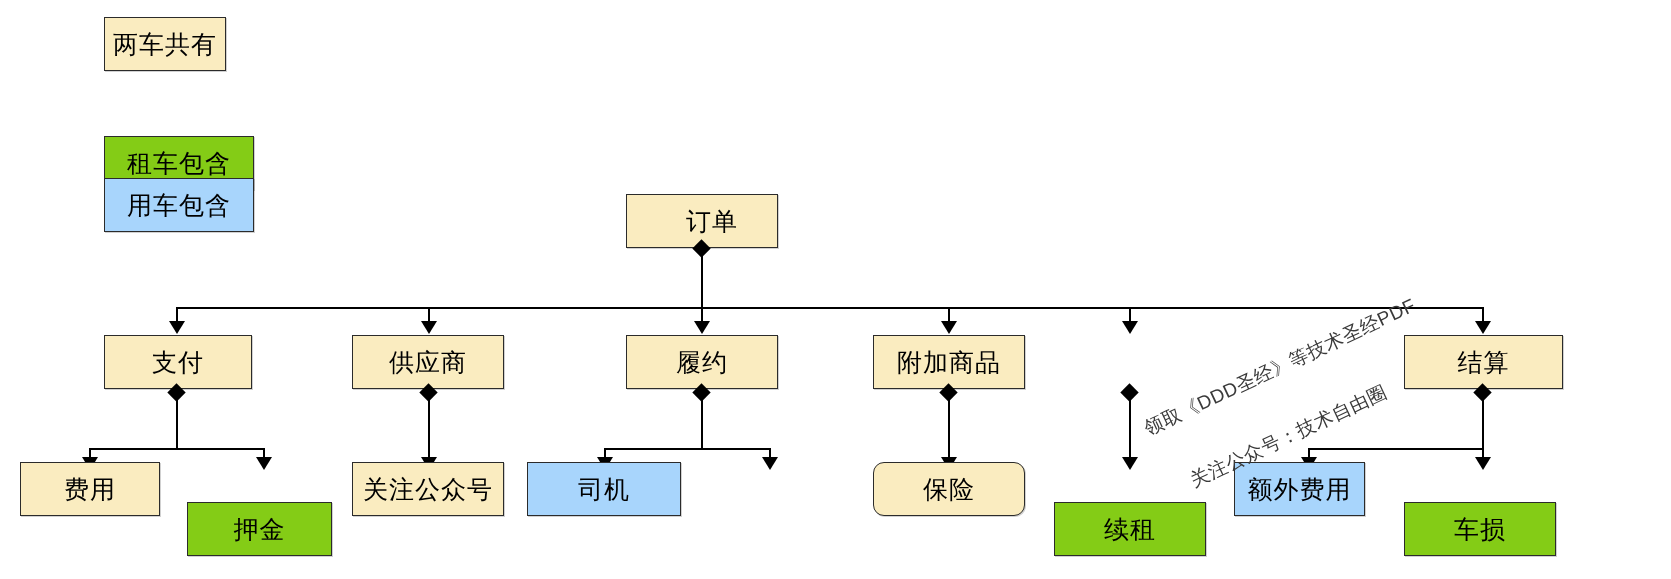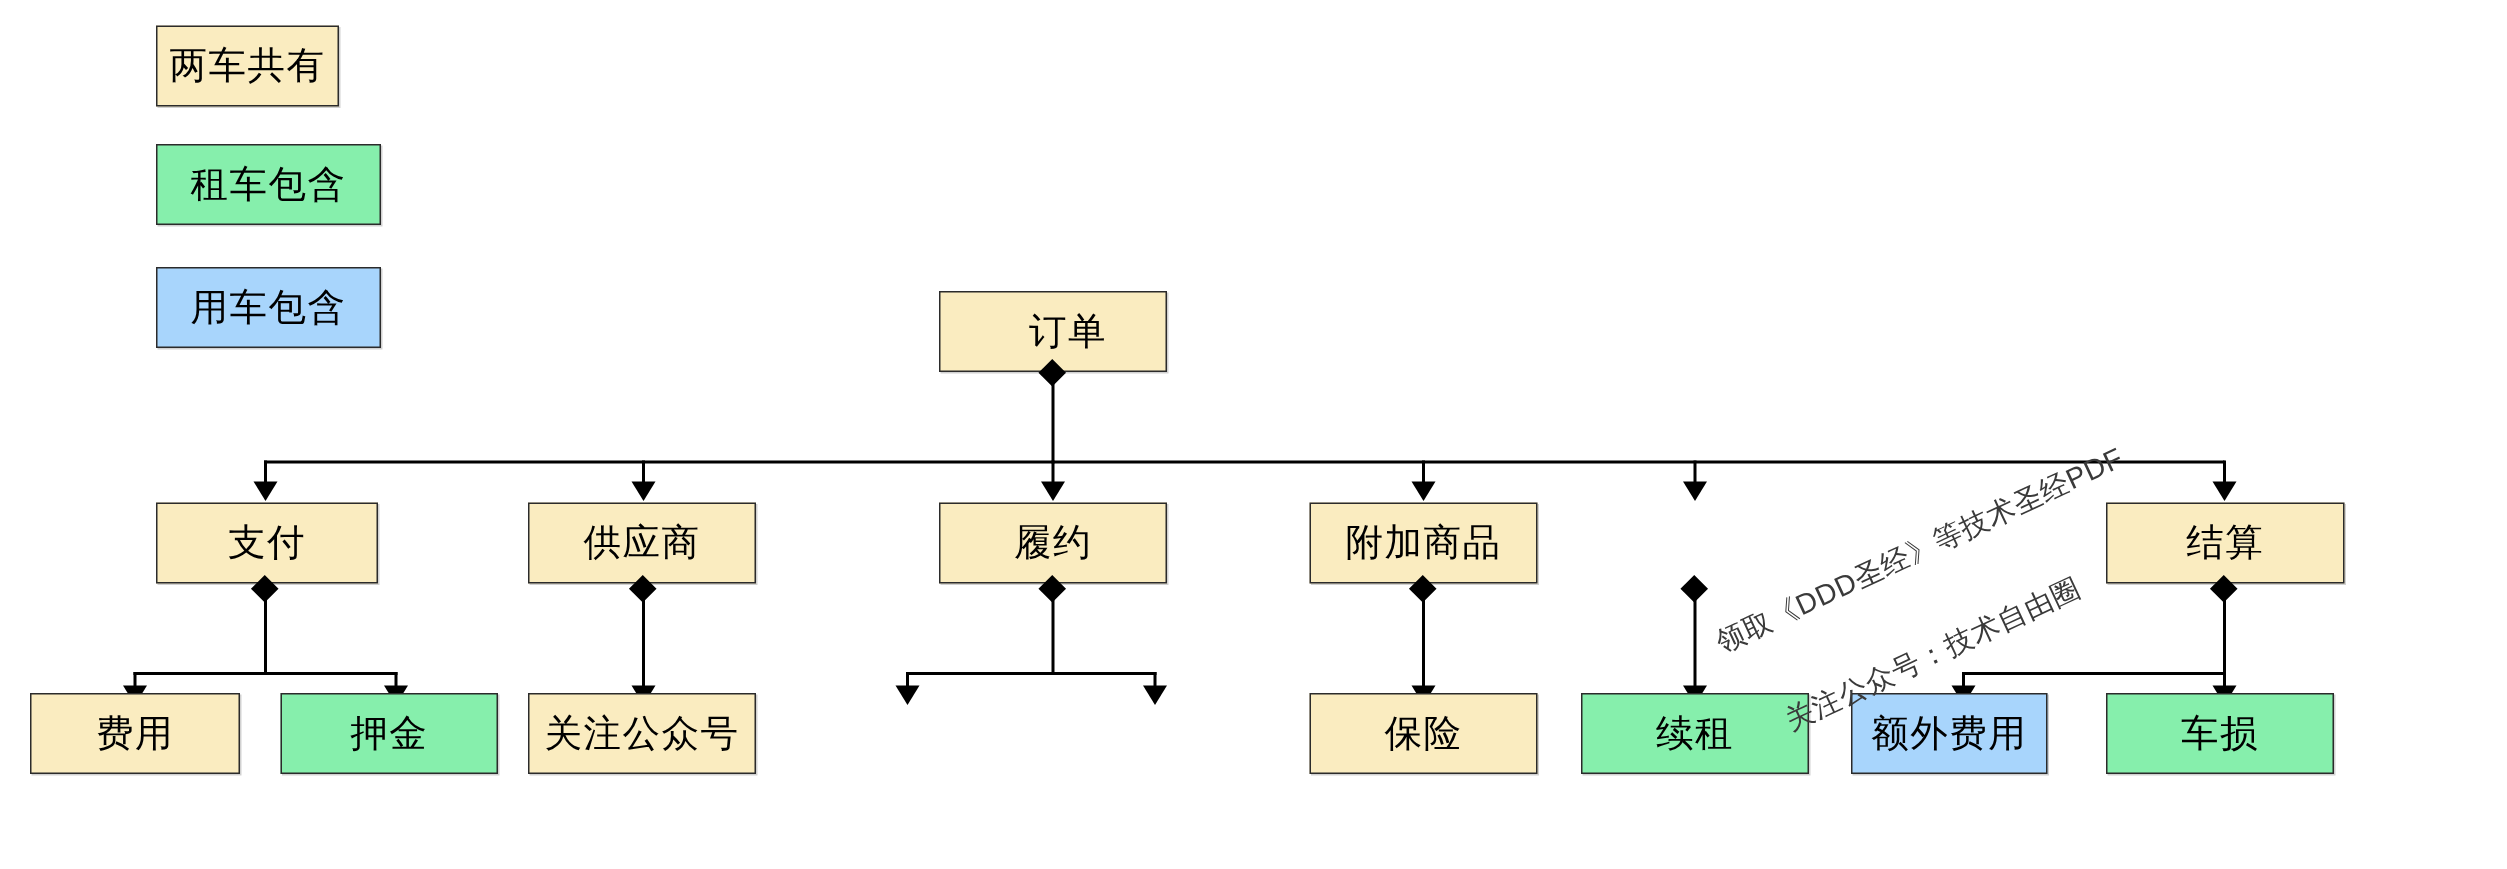--- a/index.html
+++ b/index.html
@@ -23,21 +23,21 @@
     align-items: center;
     justify-content: center;
     color: #000000;
     font-size: 25px;
     letter-spacing: 1px;
     line-height: 1;
     white-space: nowrap;
     box-shadow: 1px 1px 0 rgba(0,0,0,0.18);
   }
   .fill-yellow { background: #faecc0; }
-  .fill-red    { background: #86efac; }
+  .fill-red    { background: #84cc16; margin-top: 40px; }
   .fill-blue   { background: #a8d5fc; }
 
   .edge {
     position: absolute;
     background: #000000;
   }
   .edge.v { width: 2px; }
   .edge.h { height: 2px; }
 
   .arrow {
@@ -163,21 +163,24 @@
 
   <div class="node fill-yellow" style="left:20px; top:462px; width:140px; height:54px;">
     <span>费用</span>
   </div>
   <div class="node fill-red" style="left:187px; top:462px; width:145px; height:54px;">
     <span>押金</span>
   </div>
   <div class="node fill-yellow" style="left:352px; top:462px; width:152px; height:54px;">
     <span>关注公众号</span>
   </div>
-  <div class="node fill-yellow" style="left:873px; top:462px; width:152px; height:54px;">
+  <div class="node fill-blue" style="left:527px; top:462px; width:154px; height:54px;">
+    <span>司机</span>
+  </div>
+  <div class="node fill-yellow" style="left:873px; top:462px; width:152px; height:54px;border-radius:11px;">
     <span>保险</span>
   </div>
   <div class="node fill-red" style="left:1054px; top:462px; width:152px; height:54px;">
     <span>续租</span>
   </div>
   <div class="node fill-blue" style="left:1234px; top:462px; width:131px; height:54px;">
     <span>额外费用</span>
   </div>
   <div class="node fill-red" style="left:1404px; top:462px; width:152px; height:54px;">
     <span>车损</span>

